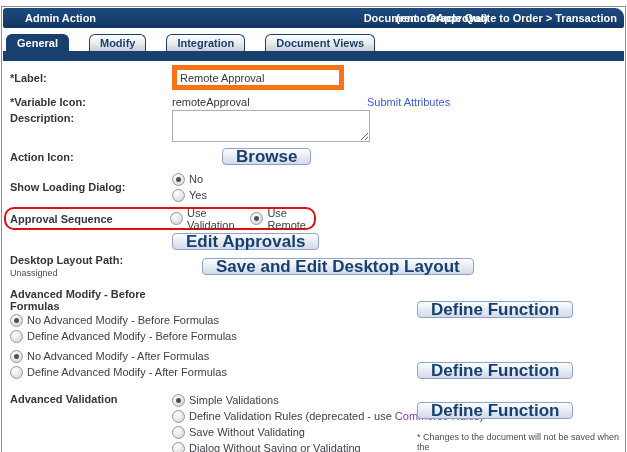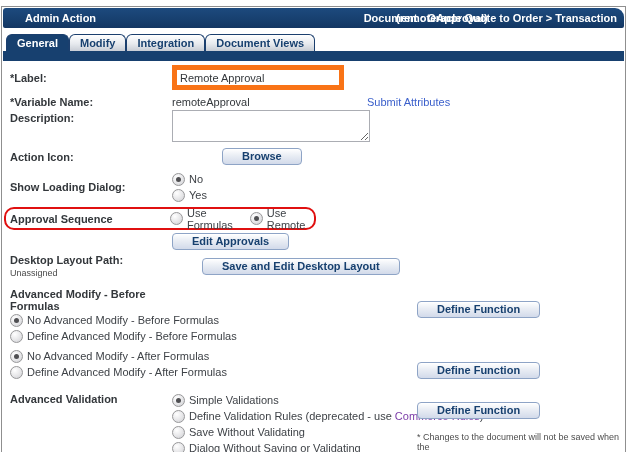--- a/index.html
+++ b/index.html
@@ -4,36 +4,36 @@
 <style>
   html,body{margin:0;padding:0;background:#fff;}
   body{width:627px;height:452px;overflow:hidden;font-family:"Liberation Sans",sans-serif;font-size:11px;color:#33373B;position:relative;}
   .page{position:absolute;left:1px;top:6px;width:623px;height:448px;border:1px solid #8F8F8F;background:#fff;}
   
   .hdr{margin:1px 1px 0 1px;height:20px;background:linear-gradient(#1d4a7e,#173F6E 60%,#133662);border-radius:3px 9px 2px 2px;position:relative;color:#fff;font-weight:bold;}
   .hdr .t1{position:absolute;left:22px;top:4px;}
   .hdr .t2{position:absolute;left:393px;top:4px;}
   .hdr .t3{position:absolute;right:7px;top:4px;font-weight:bold;}
   
-  .tabs{margin:6px 0 0 4px;height:17px;display:flex;gap:0;}
+  .tabs{margin:6px 0 0 4px;height:17px;display:flex;gap:20px;}
   .tab{height:16px;line-height:16px;padding:0 10px;border:1px solid #1B3F6E;border-bottom:none;border-radius:6px 6px 0 0;background:linear-gradient(#ffffff,#e7eaee 55%,#c8cdd5);color:#17406F;font-weight:bold;cursor:pointer;}
   .tab.active{background:#17406F;color:#fff;}
   .bluestrip{margin:0 1px;height:10px;background:#17406F;}
   
   .form{position:relative;padding-left:8px;}
   .row{display:flex;align-items:center;position:relative;}
   .row.top{align-items:flex-start;}
   .lbl{width:162px;font-weight:bold;flex:0 0 auto;}
   .small{font-weight:normal;font-size:9px;color:#4A4A4A;}
   .val{font-weight:normal;color:#33373B;}
   input.txt{width:156px;height:15px;border:5px solid #f97316;font:11px "Liberation Sans",sans-serif;padding:0 3px;color:#33373B;}
   textarea.ta{width:192px;height:26px;border:1px solid #ABADB3;font:11px "Liberation Sans",sans-serif;resize:both;}
   a.lnk{color:#3A5FCB;text-decoration:none;cursor:pointer;}
   a.plnk{color:#7B3CA8;text-decoration:none;cursor:pointer;}
-  .btn{display:inline-block;font-weight:bold;font-size:11px;color:#17406F;background:linear-gradient(#ffffff,#e9edf4 45%,#d2daea);border:1px solid #8EA4C6;border-radius:4px;padding:1px 19px;line-height:13px;cursor:pointer;box-shadow:inset 0 1px 0 #fff;white-space:nowrap;}
+  .btn{display:inline-block;font-weight:bold;font-size:17px;color:#17406F;background:linear-gradient(#ffffff,#e9edf4 45%,#d2daea);border:1px solid #8EA4C6;border-radius:4px;padding:1px 13px;line-height:13px;cursor:pointer;box-shadow:inset 0 1px 0 #fff;white-space:nowrap;}
   .radio{width:11px;height:11px;border:1px solid #98989A;border-radius:50%;background:radial-gradient(circle at 35% 30%,#ffffff,#e6e6e8 55%,#cdced2);display:inline-block;position:relative;flex:0 0 auto;cursor:pointer;}
   .radio.checked::after{content:"";position:absolute;left:3px;top:3px;width:5px;height:5px;border-radius:50%;background:#4f4f52;}
   .rline{display:flex;align-items:center;gap:4px;height:15px;color:#3E4247;}
   .rgroup .rline{height:16px;}
   .redbox{border:2px solid #E01010;border-radius:10px;margin-left:-6px;padding:2px 4px 2px 4px;display:flex;align-items:center;width:300px;}
   .redbox .lbl{width:160px;}
   .deffn{position:absolute;left:407px;}
   .note{position:absolute;left:407px;width:214px;font-size:9px;color:#4D4D4D;line-height:10px;}
   .note .l2{padding-left:7px;}
   
@@ -59,21 +59,21 @@
   <div class="bluestrip"></div>
 
   <div class="form">
 
     <div class="row" style="margin-top:4px;">
       <div class="lbl">*Label:</div>
       <input class="txt" type="text" value="Remote Approval" style="">
     </div>
 
     <div class="row" style="margin-top:6px;">
-      <div class="lbl">*Variable Name:</div>
+      <div class="lbl">*Variable Icon:</div>
       <span class="val" style="width:195px;">remoteApproval</span>
       <a class="lnk">Submit Attributes</a>
     </div>
 
     <div class="row top" style="margin-top:2px;">
       <div class="lbl" style="padding-top:2px;">Description:</div>
       <textarea class="ta" style=""></textarea>
     </div>
 
     <div class="row" style="margin-top:6px;">
@@ -93,21 +93,21 @@
             <span>Yes</span>
           </div>
       </div>
     </div>
 
     <div class="row" style="margin-top:4px;">
       <div class="redbox">
         <div class="lbl">Approval Sequence</div>
         <div class="rline" style="margin-right:14px;">
             <span class="radio"></span>
-            <span>Use Formulas</span>
+            <span>Use Validation</span>
           </div>
         <div class="rline">
             <span class="radio checked"></span>
             <span>Use Remote</span>
           </div>
       </div>
     </div>
 
     <div class="row" style="margin-top:3px;">
       <div class="lbl"></div>

